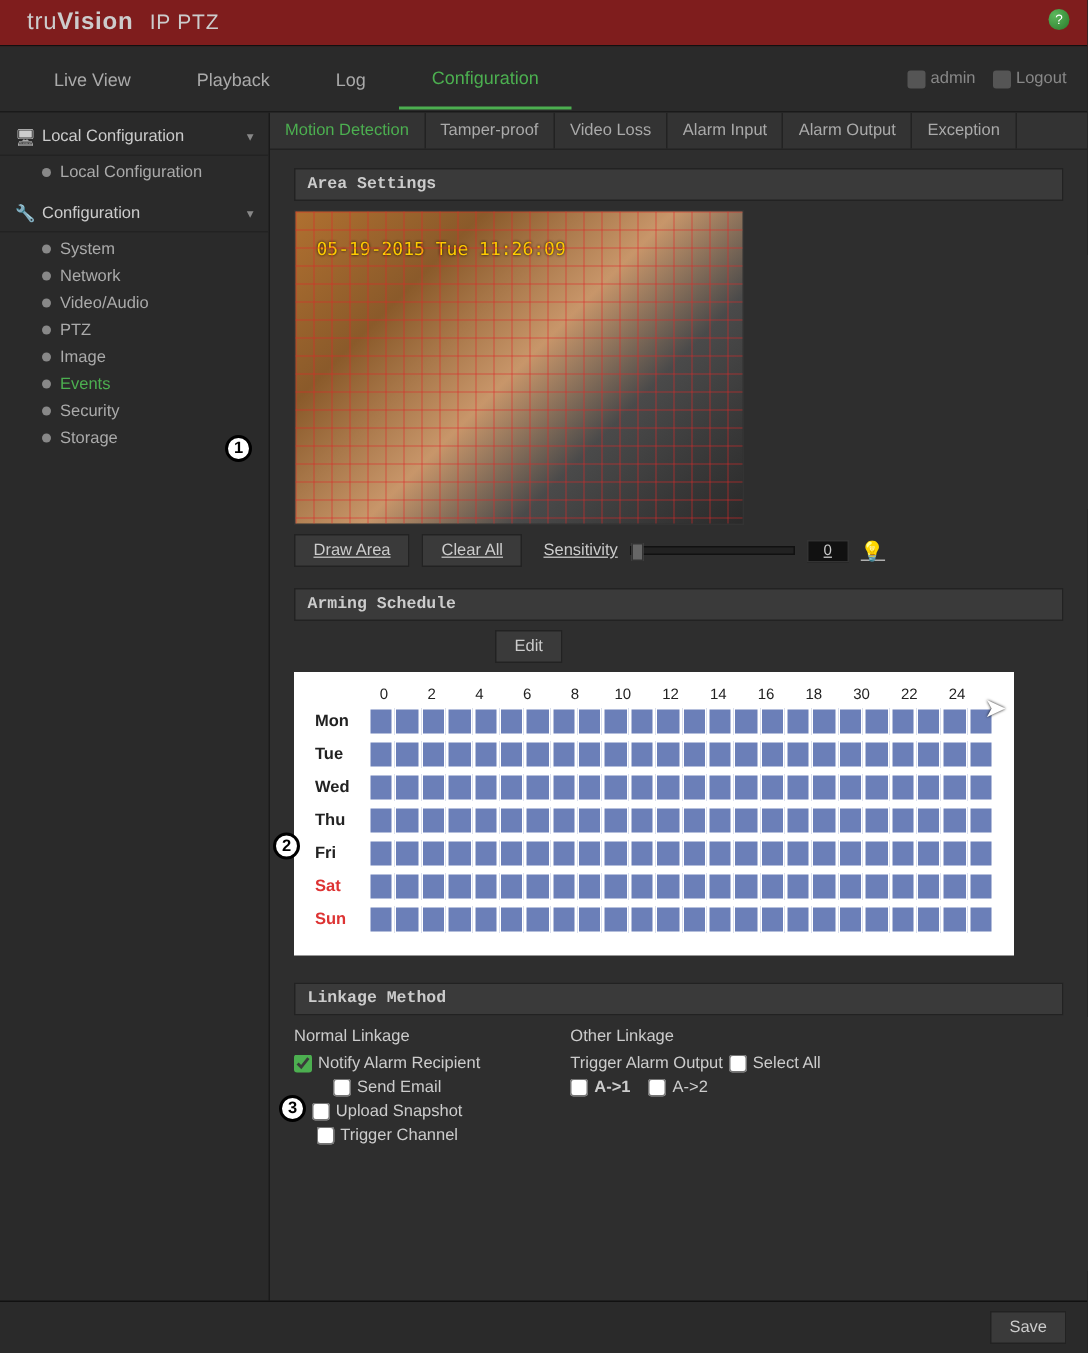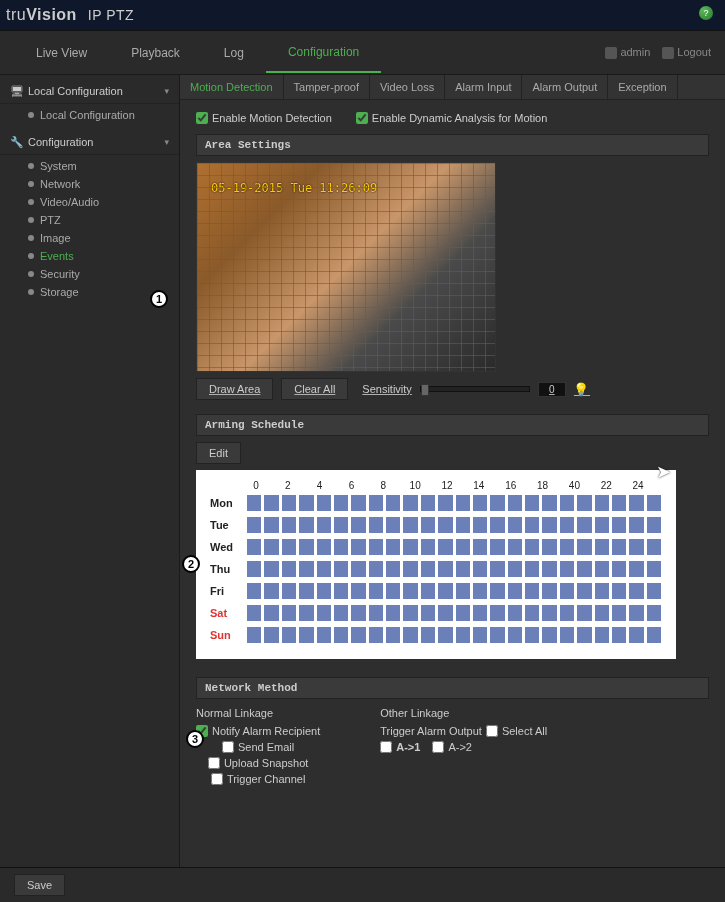--- a/index.html
+++ b/index.html
@@ -15,22 +15,22 @@
   }
   .app {
     background: #2e2e2e;
     width: 100%;
     height: 100%;
     display: flex;
     flex-direction: column;
   }
   
   .header {
-    background: #0f172a;
-    padding: 6px 6px;
+    background: #7f1d1d;
+    padding: 6px 18px;
     display: flex;
     align-items: center;
     border-bottom: 1px solid #111;
     position: relative;
   }
   .logo {
     color: #ccc;
     font-size: 16px;
     font-weight: normal;
     letter-spacing: 0.5px;
@@ -186,21 +186,21 @@
   .slider-thumb {
     position:absolute; left:0; top:-3px; width:8px; height:12px;
     background:#666; border:1px solid #333; cursor:pointer;
   }
   .sens-val {
     background:#111; border:1px solid #333; color:#ccc;
     width:28px; text-align:center; font-size:10px; padding:1px 0;
   }
   .bulb { color:#888; font-size:13px;}
   
-  .schedule-controls { display:flex; justify-content:flex-start; margin:4px 200px 6px 0;}
+  .schedule-controls { display:flex; justify-content:center; margin:4px 200px 6px 0;}
   .schedule-wrap {
     background:#fff; padding:10px 14px 14px 14px; width:480px;
   }
   .sched-hours { display:flex; margin-left:38px; gap:0; }
   .sched-hours span { width:17px; text-align:center; color:#222; font-size:10px;}
   .sched-hours span:nth-child(odd){}
   .sched-row { display:flex; align-items:center; height:20px; margin-top:2px;}
   .sched-day { width:36px; color:#222; font-size:11px; font-weight:bold;}
   .sched-day.weekend { color:#d33; }
   .sched-cells { display:flex; flex:1; gap:1px;}
@@ -219,21 +219,21 @@
     position:absolute;
     width:18px; height:18px; border:2px solid #000; border-radius:50%;
     background:#fff; color:#000; font-size:11px; font-weight:bold;
     display:flex; align-items:center; justify-content:center;
     z-index:50;
   }
   
   .footer {
     position:absolute; bottom:0; left:0; right:0;
     background:#2a2a2a; border-top:1px solid #111;
-    display:flex; justify-content:flex-start; padding:6px 14px;
+    display:flex; justify-content:flex-end; padding:6px 14px;
   }
   
   .fake-cursor {
     position:absolute;
     color:#fff; font-size:18px;
     text-shadow:0 0 2px #000;
     z-index:40;
     pointer-events:none;
   }
 </style>
@@ -312,30 +312,20 @@
       <div class="content-tabs">
         <div class="ctab active">Motion Detection</div>
         <div class="ctab">Tamper-proof</div>
         <div class="ctab">Video Loss</div>
         <div class="ctab">Alarm Input</div>
         <div class="ctab">Alarm Output</div>
         <div class="ctab">Exception</div>
       </div>
 
       <div class="pane">
-        <div class="check-row">
-          <label class="chk">
-            <input type="checkbox" checked="" style="">
-            <span>Enable Motion Detection</span>
-          </label>
-          <label class="chk">
-            <input type="checkbox" checked="" style="">
-            <span>Enable Dynamic Analysis for Motion</span>
-          </label>
-        </div>
 
         <div class="section-bar">Area Settings</div>
 
         <div class="preview-wrap">
           <div class="preview-bg"></div>
           <div class="preview-date">05-19-2015 Tue 11:26:09</div>
           <div class="preview-grid"></div>
         </div>
 
         <div class="area-controls">
@@ -368,21 +358,21 @@
               <span>10</span>
               <span></span>
               <span>12</span>
               <span></span>
               <span>14</span>
               <span></span>
               <span>16</span>
               <span></span>
               <span>18</span>
               <span></span>
-              <span>40</span>
+              <span>30</span>
               <span></span>
               <span>22</span>
               <span></span>
               <span>24</span>
               <span></span>
             </div>
           <div id="sched-rows">
               <div class="sched-row">
                 <div class="sched-day">Mon</div>
                 <div class="sched-cells">
@@ -583,21 +573,21 @@
                   <div class="sched-cell"></div>
                   <div class="sched-cell"></div>
                   <div class="sched-cell"></div>
                   <div class="sched-cell"></div>
                 </div>
               </div>
             </div>
         </div>
 
         <div style="height:18px"></div>
-        <div class="section-bar">Network Method</div>
+        <div class="section-bar">Linkage Method</div>
         <div class="linkage-cols">
           <div class="linkage-col">
             <h4>Normal Linkage</h4>
             <div id="normal-linkage-list">
                 <label class="chk">
                   <input type="checkbox" checked="" style="">
                   <span>Notify Alarm Recipient</span>
                 </label>
                 <label class="chk">
                   <input type="checkbox" style="">

